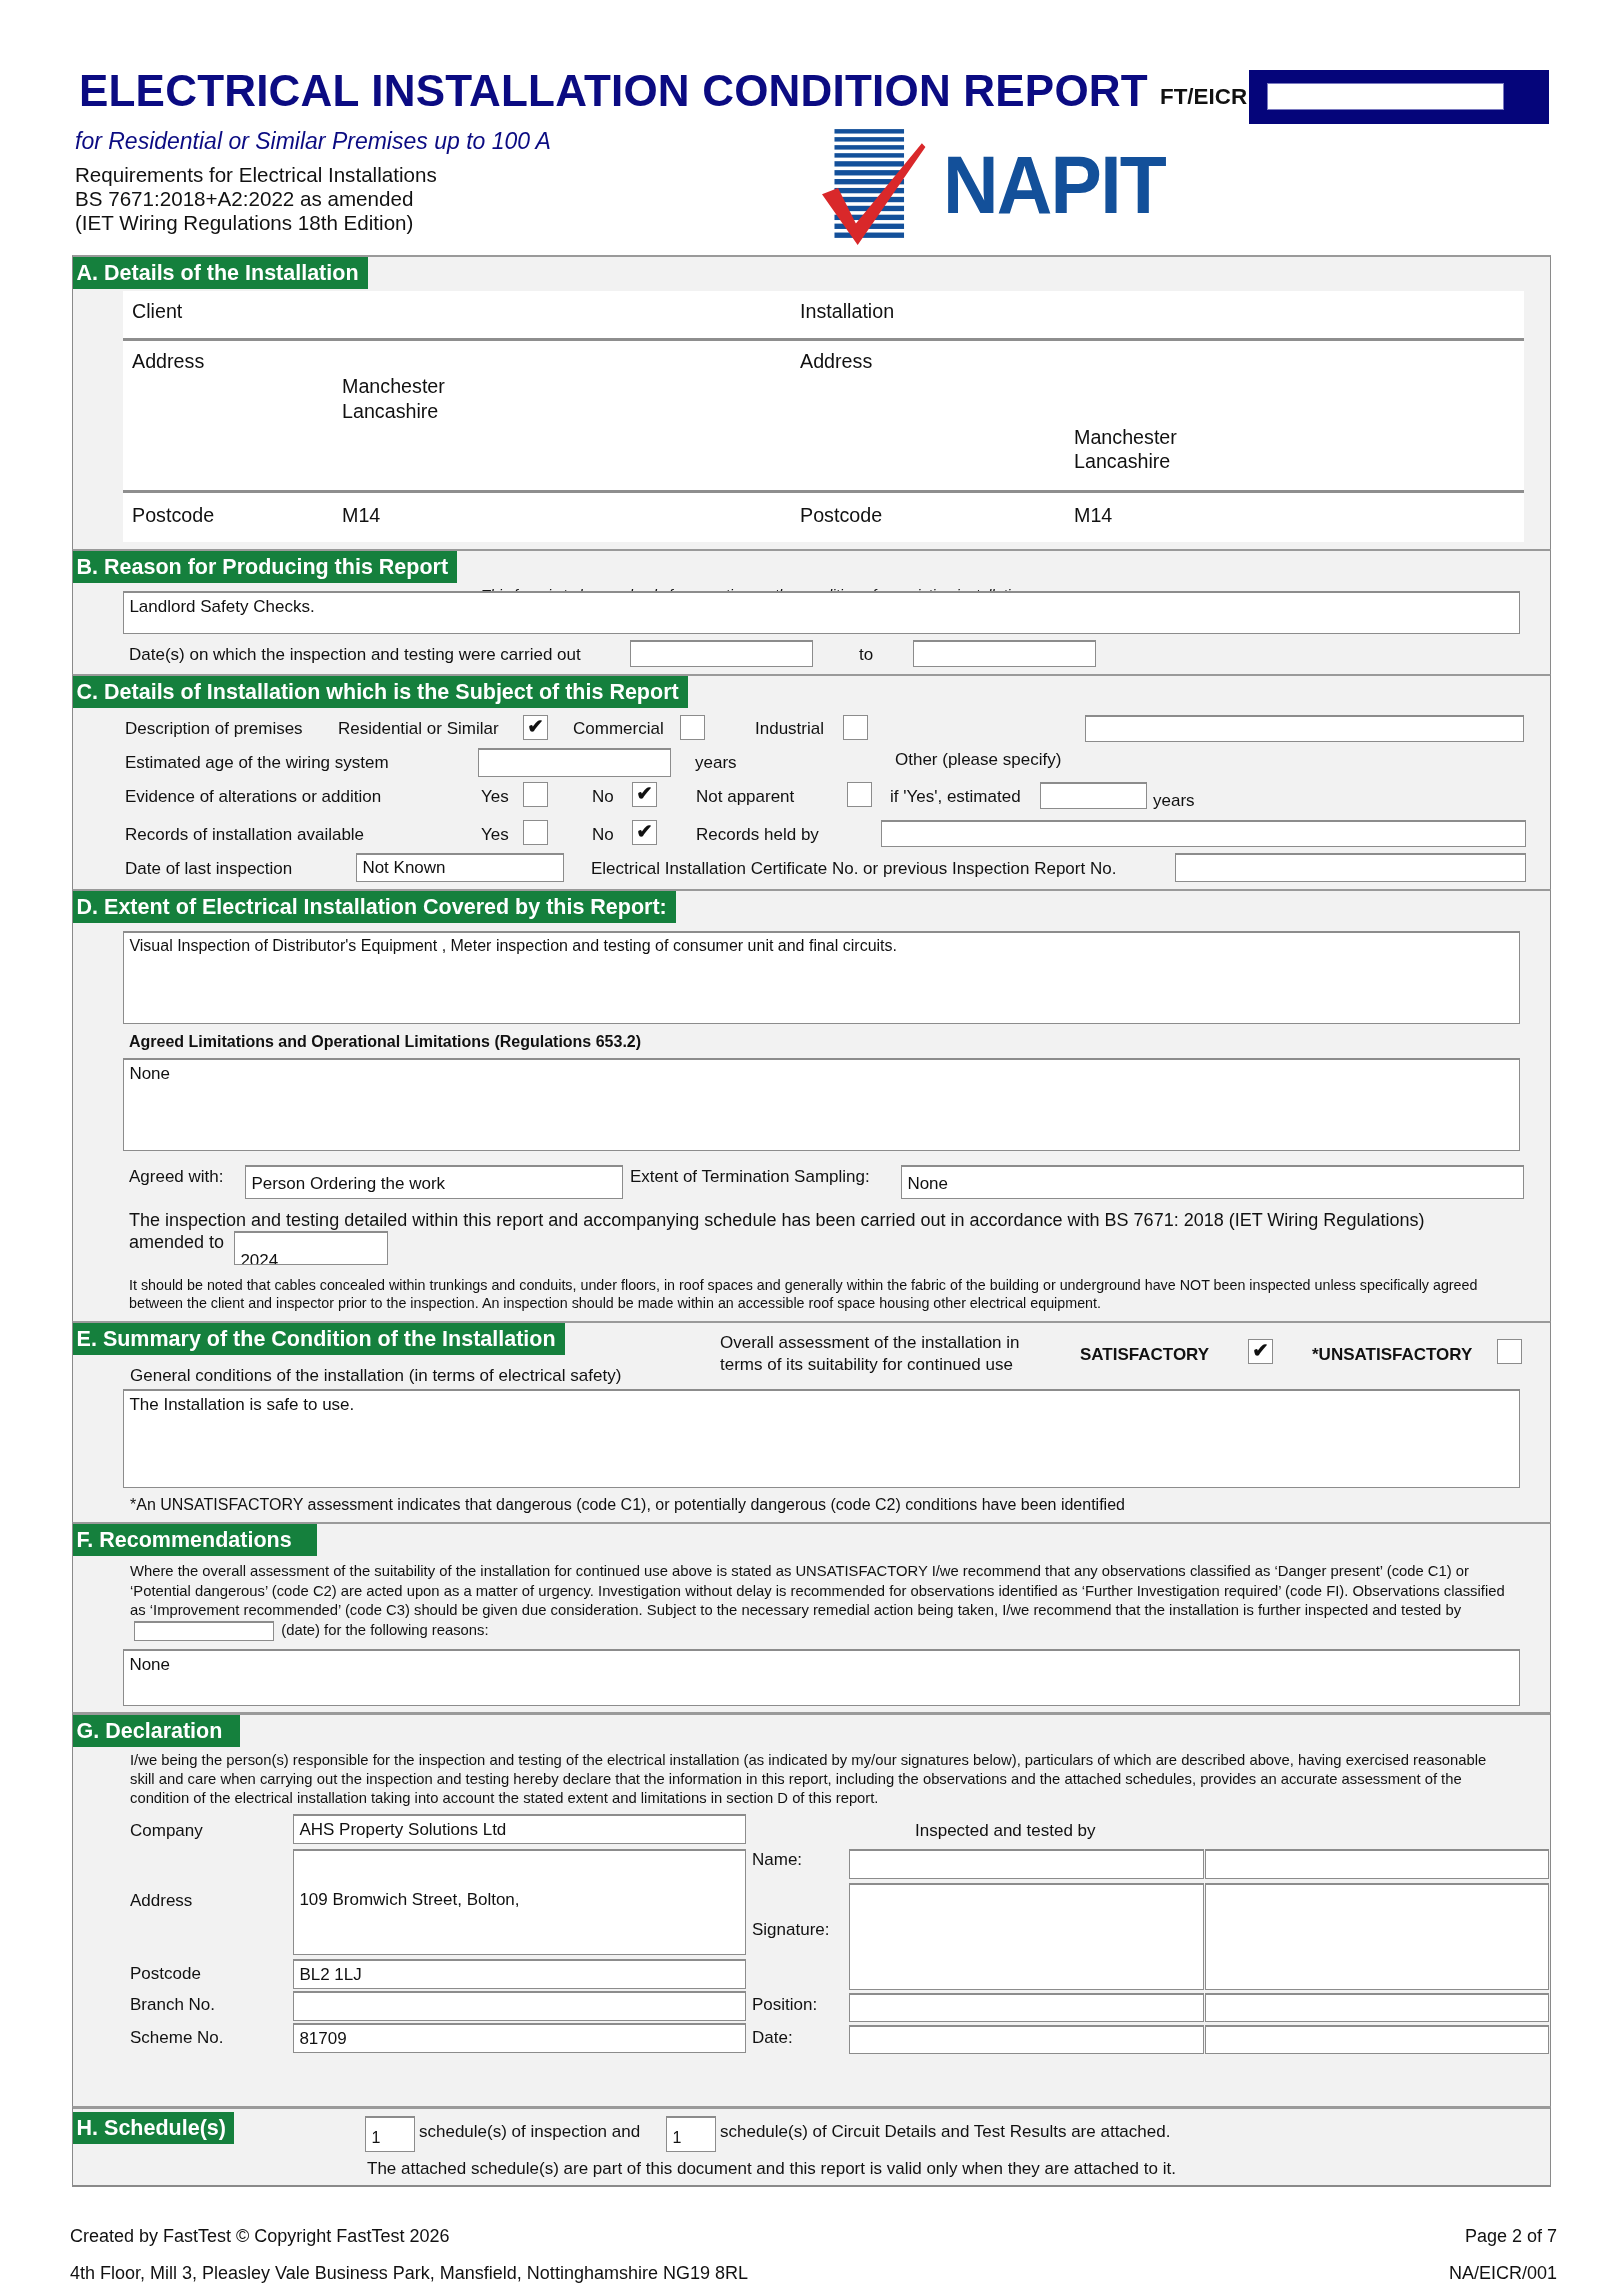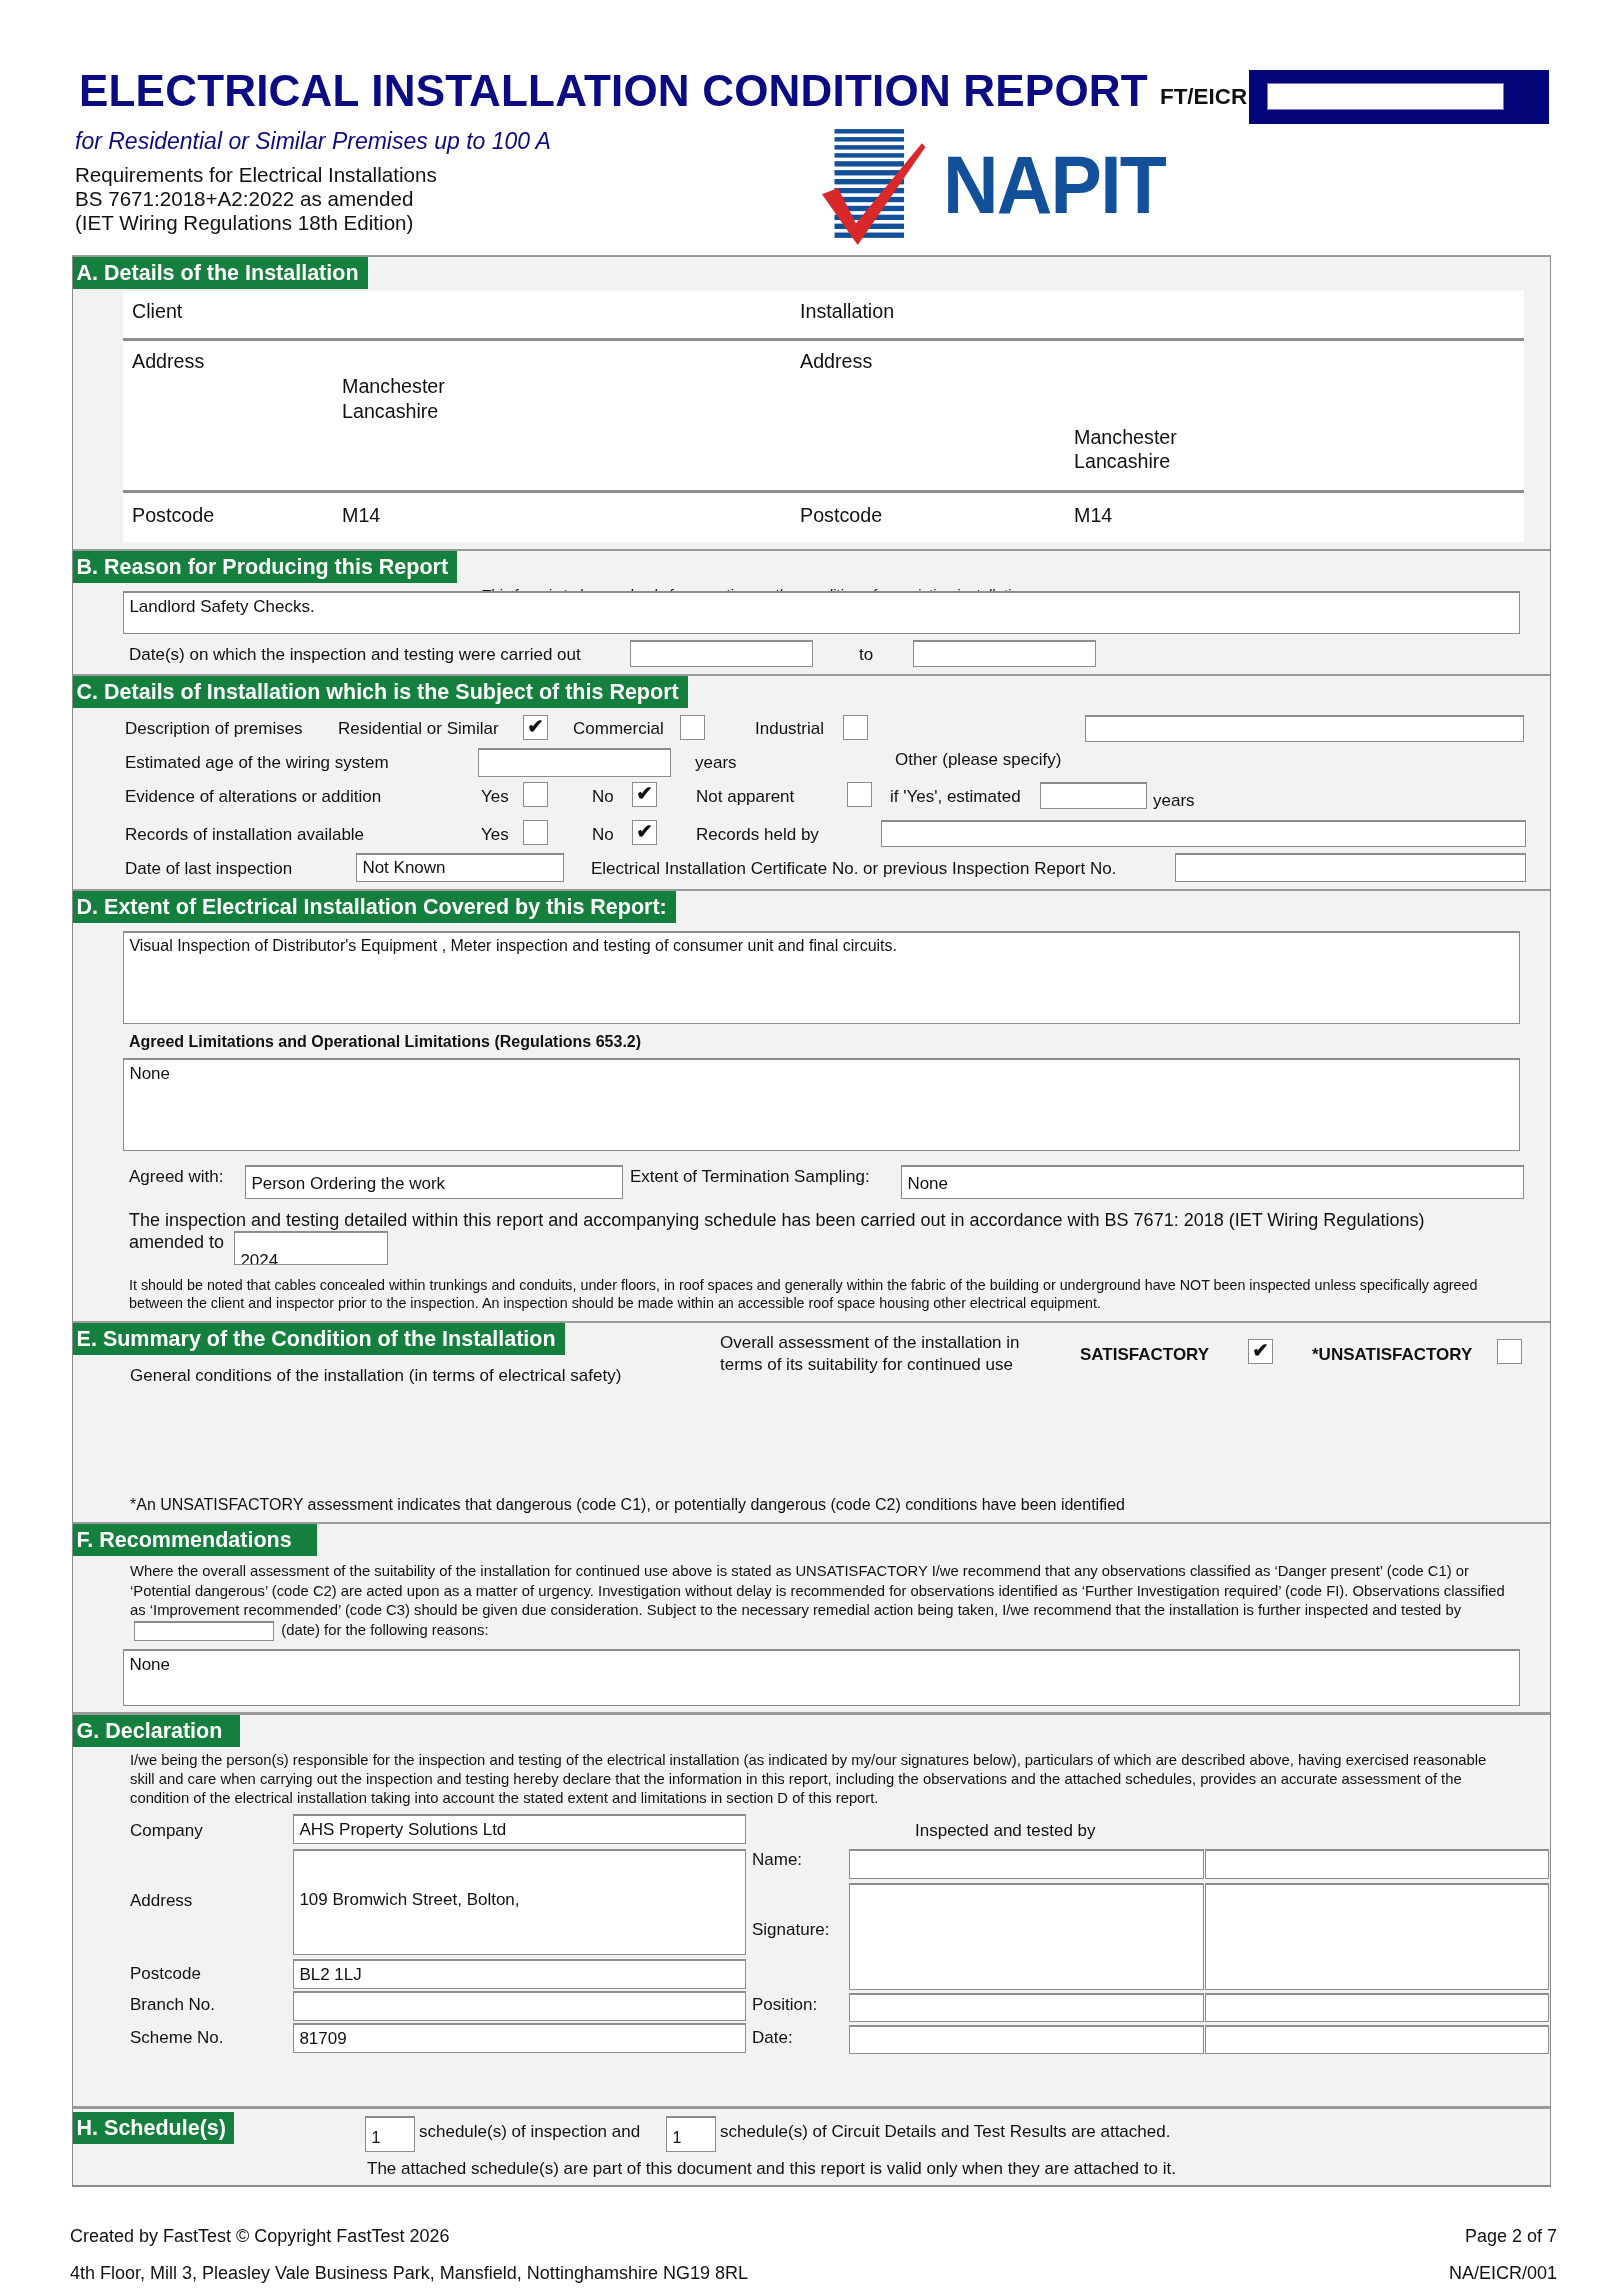--- a/index.html
+++ b/index.html
@@ -155,20 +155,21 @@
 </div>
 
 <div class="section" style="top:1321px; height:202px;">
   <div class="sec-title">E. Summary of the Condition of the Installation</div>
   <div class="lbl" style="left:57px; top:43px;">General conditions of the installation (in terms of electrical safety)</div>
   <div class="para" style="left:647px; top:9px; width:340px; font-size:17px; line-height:21.5px;">Overall assessment of the installation in terms of its suitability for continued use</div>
   <div class="lbl" style="left:1007px; top:21.5px; font-weight:bold;">SATISFACTORY</div>
   <div class="cb" style="left:1175px; top:16px;">✔</div>
   <div class="lbl" style="left:1239px; top:21.5px; font-weight:bold;">*UNSATISFACTORY</div>
   <div class="cb" style="left:1424px; top:16px;"></div>
+  <div class="box" style="left:50px; top:66px; width:1397px; height:99px; font-size:17px;">The Installation is safe to use.</div>
   <div class="lbl" style="left:57px; top:173px; font-size:16px;">*An UNSATISFACTORY assessment indicates that dangerous (code C1), or potentially dangerous (code C2) conditions have been identified</div>
 </div>
 
 <div class="section" style="top:1522px; height:190px;">
   <div class="sec-title" style="padding-right:25px;">F. Recommendations</div>
   <div class="para" style="left:57px; top:38px; width:1379px; font-size:14.8px; line-height:19.7px;">
     <span>Where the overall assessment of the suitability of the installation for continued use above is stated as UNSATISFACTORY I/we recommend that any observations classified as ‘Danger present’ (code C1) or ‘Potential dangerous’ (code C2) are acted upon as a matter of urgency. Investigation without delay is recommended for observations identified as ‘Further Investigation required’ (code FI). Observations classified as ‘Improvement recommended’ (code C3) should be given due consideration. Subject to the necessary remedial action being taken, I/we recommend that the installation is further inspected and tested by</span>
     <span class="box" style="position:relative; display:inline-block; width:140px; height:19.7px; vertical-align:middle; padding:0; margin:0 3.6px;"></span>
     <span>(date)   for the following reasons:</span>
   </div>

